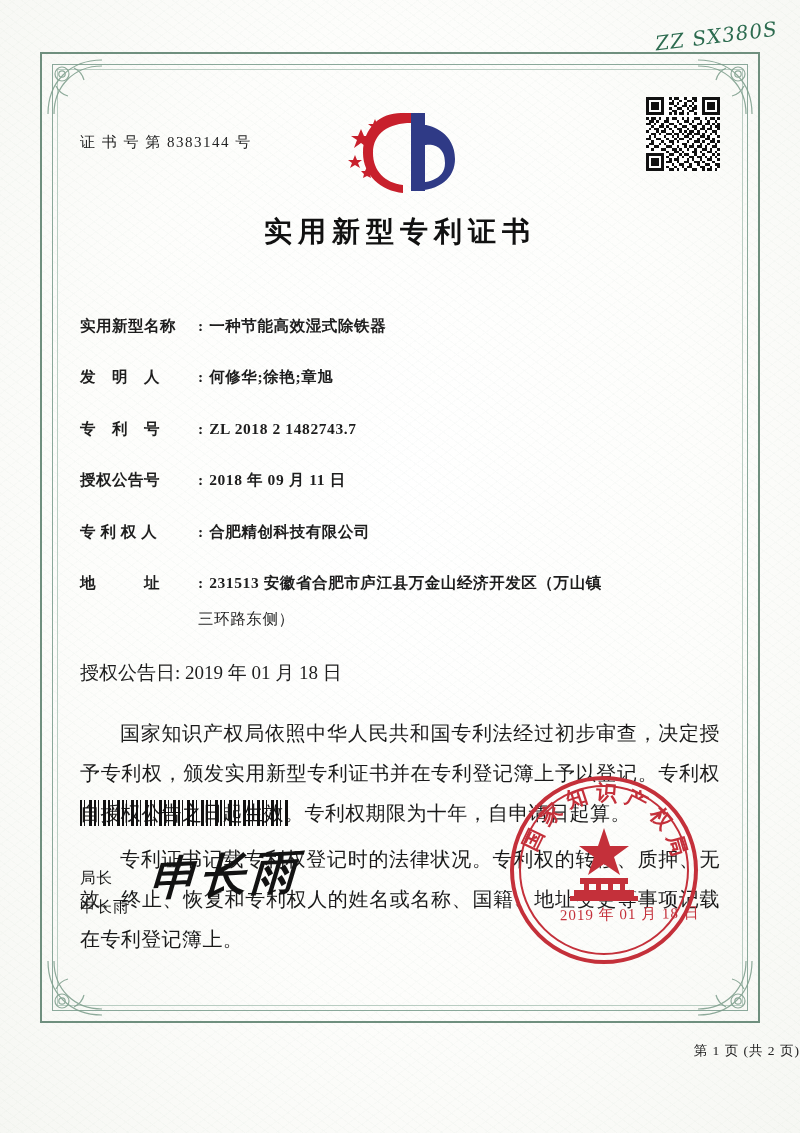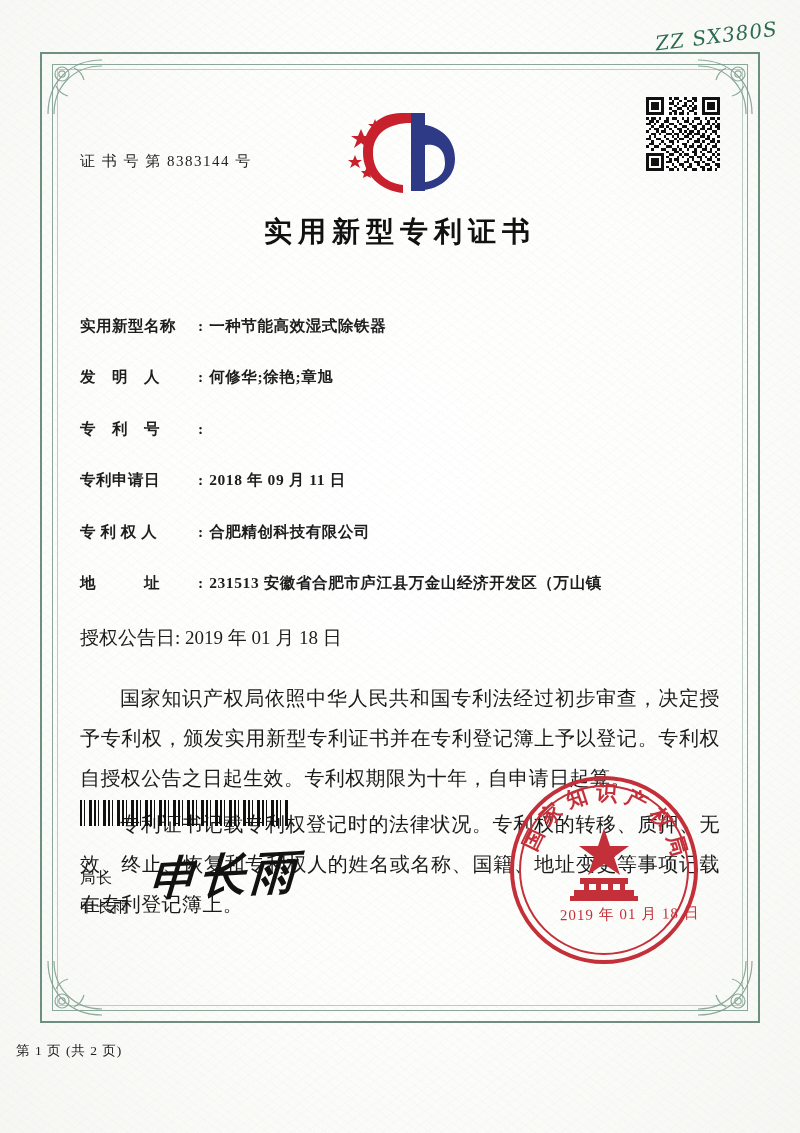--- a/index.html
+++ b/index.html
@@ -89,21 +89,21 @@
   .content {
     position: absolute;
     left: 80px;
     right: 80px;
     top: 95px;
   }
 
   .row-top {
     display: flex;
     justify-content: space-between;
-    align-items: flex-end;
+    align-items: center;
   }
   .cert-no {
     font-size: 15px;
     letter-spacing: 1.5px;
     color: #222;
     padding-top: 18px;
     font-family: "Liberation Serif", serif;
   }
   .qr {
     width: 74px;
@@ -236,23 +236,23 @@
     color: #c4303a;
     font-size: 15px;
     letter-spacing: 1px;
     transform: rotate(-1deg);
     font-family: "Liberation Serif", serif;
   }
 
   
   .page-num {
     position: absolute;
-    left: 16px; right: 0;
+    left: 8px; right: 0;
     top: 1042px;
-    text-align: left;
+    text-align: right;
     font-size: 13.5px;
     letter-spacing: 1px;
     color: #222;
   }
   .footer-note {
     position: absolute;
     left: 0; right: 0;
     top: 1139px;
     text-align: center;
     font-size: 13.5px;
@@ -572,39 +572,41 @@
 
       <div class="field">
         <span class="lbl">发　明　人</span>
         <span class="colon">:</span>
         <span class="val">何修华;徐艳;章旭</span>
       </div>
 
       <div class="field">
         <span class="lbl">专　利　号</span>
         <span class="colon">:</span>
+        <span class="val">ZL 2018 2 1482743.7</span>
       </div>
 
       <div class="field">
-        <span class="lbl">专利申请日</span>
+        <span class="lbl">授权公告号</span>
         <span class="colon">:</span>
         <span class="val">2018 年 09 月 11 日</span>
       </div>
 
       <div class="field">
         <span class="lbl">专 利 权 人</span>
         <span class="colon">:</span>
         <span class="val">合肥精创科技有限公司</span>
       </div>
 
       <div class="field">
         <span class="lbl">地　　　址</span>
         <span class="colon">:</span>
         <span class="val">231513 安徽省合肥市庐江县万金山经济开发区（万山镇</span>
       </div>
+      <div class="val-sub">三环路东侧）</div>
 
       <div class="inline-pair">
         <span class="seg1">
           <span>授权公告日</span><span>: </span><span>2019 年 01 月 18 日</span>
         </span>
       </div>
     </div>
 
     <div class="para">国家知识产权局依照中华人民共和国专利法经过初步审查，决定授予专利权，颁发实用新型专利证书并在专利登记簿上予以登记。专利权自授权公告之日起生效。专利权期限为十年，自申请日起算。</div>
     <div class="para">专利证书记载专利权登记时的法律状况。专利权的转移、质押、无效、终止、恢复和专利权人的姓名或名称、国籍、地址变更等事项记载在专利登记簿上。</div>

